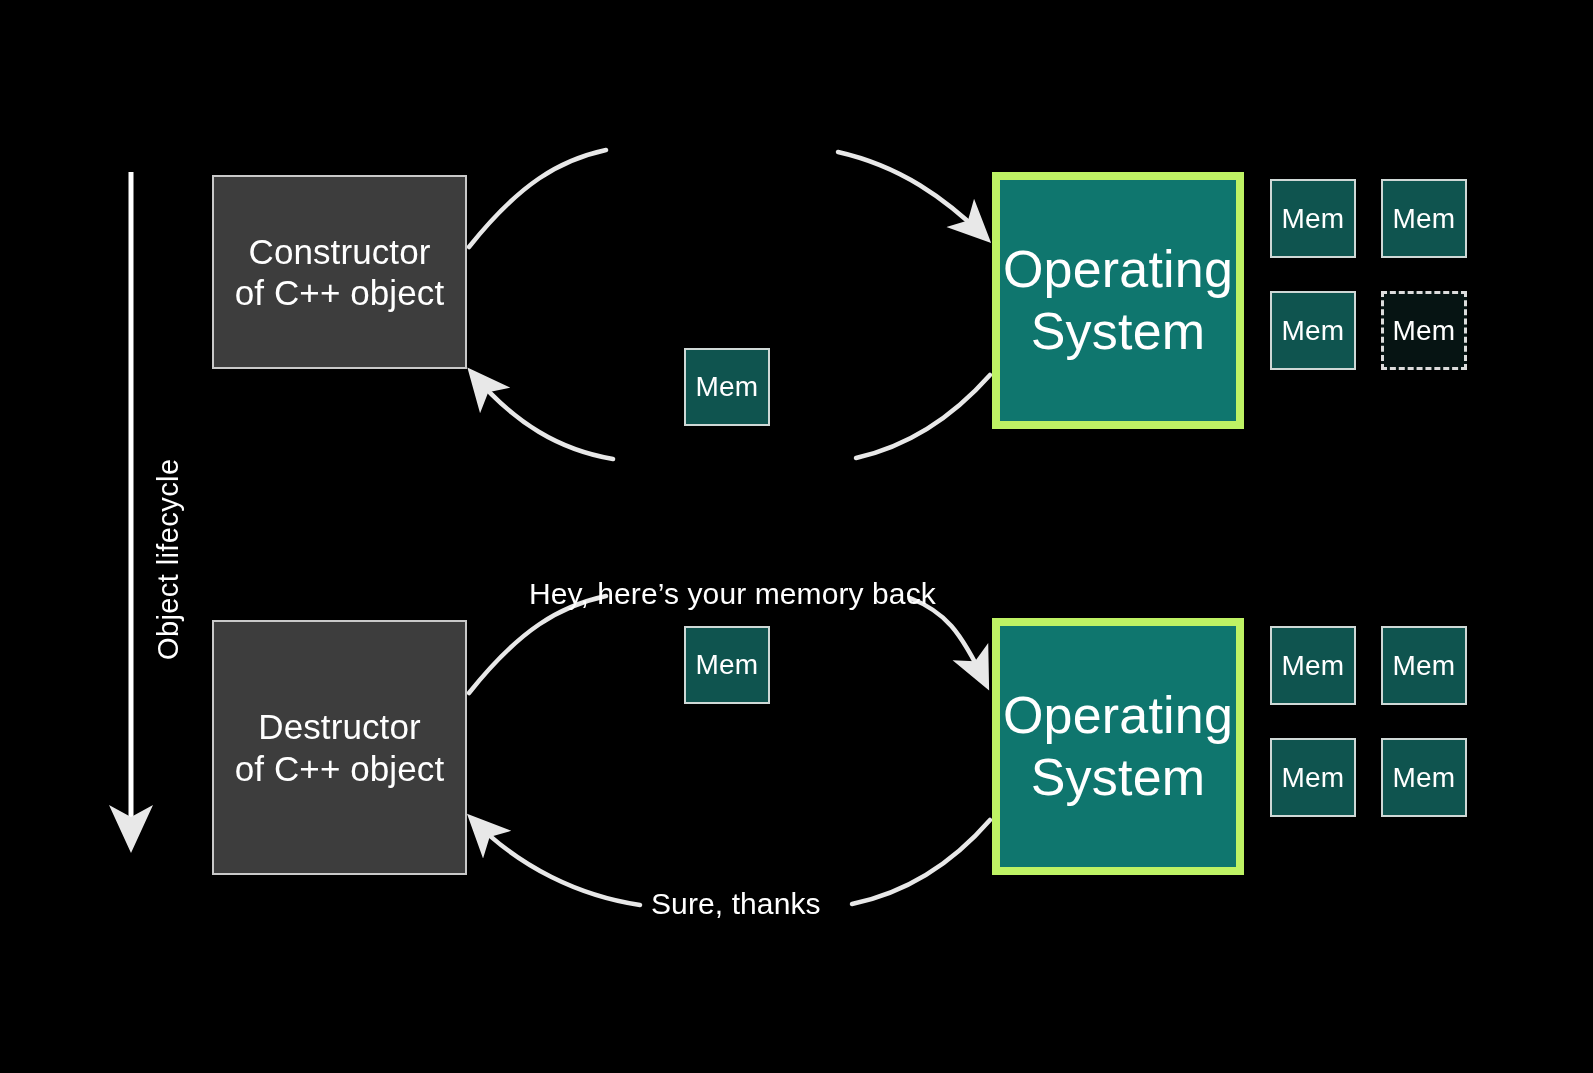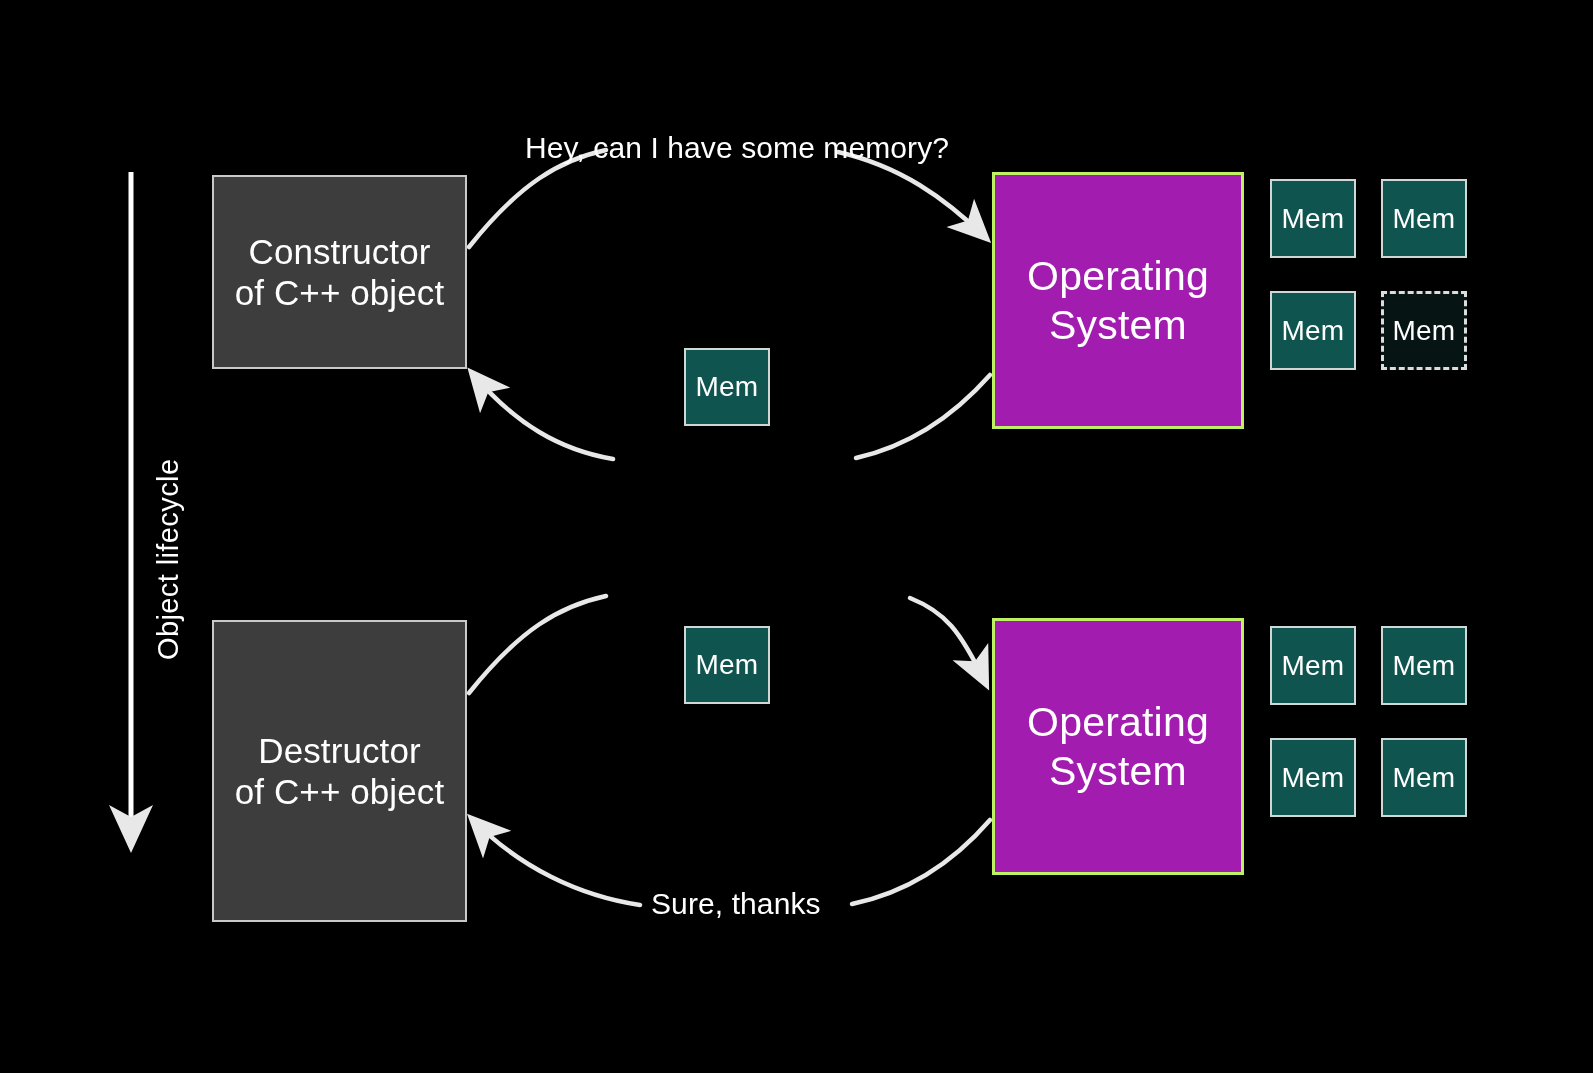--- a/index.html
+++ b/index.html
@@ -40,23 +40,23 @@
   }
 
   .actor-box {
     background: #3d3d3d;
     border: 2px solid #c9c9c9;
     font-size: 35px;
     letter-spacing: 0.1px;
   }
 
   .os-box {
-    background: #a21caf;
-    border: 3px solid #bef264;
-    font-size: 41px;
+    background: #0f766e;
+    border: 8px solid #bef264;
+    font-size: 52px;
     letter-spacing: 0.2px;
   }
 
   .mem-box {
     background: #0f544f;
     border: 2px solid #cfd8d6;
     font-size: 28px;
     letter-spacing: 0.2px;
   }
 
@@ -123,21 +123,20 @@
     </g>
 
   </svg>
 
   <div id="lifecycle-label" style="left:152px; top:660px;">Object lifecycle</div>
 
   <div class="box actor-box" style="left:212px; top:175px; width:255px; height:194px;">
     <span><span>Constructor</span><br><span>of C++ object</span></span>
   </div>
 
-  <div class="caption" style="left:525px; top:131px;">Hey, can I have some memory?</div>
 
 
   <div class="box mem-box" style="left:684px; top:348px; width:86px; height:78px;">
     <span>Mem</span>
   </div>
 
   <div class="box os-box" style="left:992px; top:172px; width:252px; height:257px;">
     <span><span>Operating</span><br><span>System</span></span>
   </div>
 
@@ -147,24 +146,25 @@
   <div class="box mem-box" style="left:1381px; top:179px; width:86px; height:79px;">
     <span>Mem</span>
   </div>
   <div class="box mem-box" style="left:1270px; top:291px; width:86px; height:79px;">
     <span>Mem</span>
   </div>
   <div class="box mem-box freed" style="left:1381px; top:291px; width:86px; height:79px;">
     <span>Mem</span>
   </div>
 
-  <div class="box actor-box" style="left:212px; top:620px; width:255px; height:302px;">
+  <div class="box actor-box" style="left:212px; top:620px; width:255px; height:255px;">
     <span><span>Destructor</span><br><span>of C++ object</span></span>
   </div>
 
+  <div class="caption" style="left:529px; top:577px;">Hey, here’s your memory back</div>
 
   <div class="caption" style="left:651px; top:887px;">Sure, thanks</div>
 
   <div class="box mem-box" style="left:684px; top:626px; width:86px; height:78px;">
     <span>Mem</span>
   </div>
 
   <div class="box os-box" style="left:992px; top:618px; width:252px; height:257px;">
     <span><span>Operating</span><br><span>System</span></span>
   </div>

